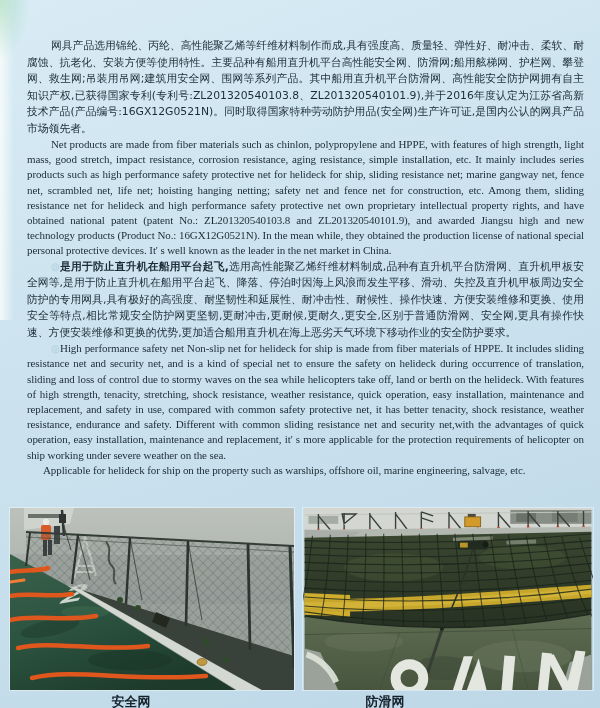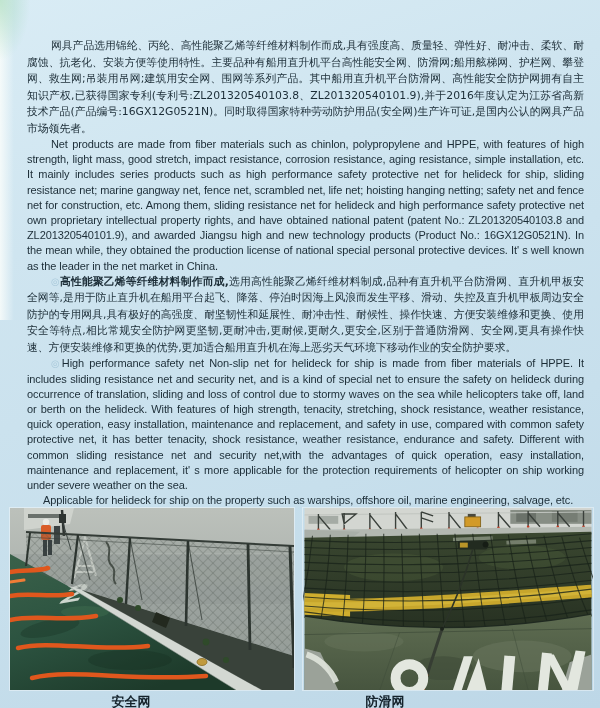--- a/index.html
+++ b/index.html
@@ -9,21 +9,21 @@
     font-family:"Liberation Sans","DejaVu Sans",sans-serif;
   }
   .edge-strip{position:absolute;left:0;top:0;width:14px;height:320px;
     background:linear-gradient(to right,rgba(250,253,251,.85),rgba(250,253,251,0));}
   .corner-green{position:absolute;left:0;top:0;width:30px;height:60px;
     background:radial-gradient(ellipse at 0 0,rgba(150,212,172,.55),rgba(150,212,172,0) 72%);}
   .content{position:absolute;left:27px;right:16px;top:6px;height:498px;overflow:hidden;
     color:#1b2c36;text-align:justify;margin-top:32px;}
   p.cn{margin:0;text-indent:24px;font-size:10.8px;line-height:16.5px;
     font-family:"DejaVu Sans","Liberation Sans",sans-serif;}
-  p.en{margin:0;text-indent:24px;font-size:11px;line-height:15.2px;letter-spacing:-0.1px;}
+  p.en{margin:0;text-indent:24px;font-size:11px;line-height:15.2px;letter-spacing:-0.1px;font-family:Liberation Serif, serif;}
   p.single{text-indent:16px;text-align:left;}
   .bullet{color:#a9c9da;font-size:10px;}
   .bold-lead{font-weight:bold;}
   .photos{position:absolute;top:508px;left:10px;display:flex;gap:9px;}
   figure{margin:0;}
   figure svg{display:block;box-shadow:0 0 0 1px rgba(255,255,255,.4);}
   figcaption{margin-top:3px;text-align:center;font-size:13px;font-weight:bold;color:#14222b;
     font-family:"DejaVu Sans","Liberation Sans",sans-serif;}
   .cap-left{transform:translateX(-21px);}
   .cap-right{transform:translateX(-63px);}
@@ -31,21 +31,21 @@
 </head>
 <body>
 
 <div class="page">
   <div class="edge-strip"></div>
   <div class="corner-green"></div>
 
   <div class="content">
     <p class="cn">网具产品选用锦纶、丙纶、高性能聚乙烯等纤维材料制作而成,具有强度高、质量轻、弹性好、耐冲击、柔软、耐腐蚀、抗老化、安装方便等使用特性。主要品种有船用直升机平台高性能安全网、防滑网;船用舷梯网、护栏网、攀登网、救生网;吊装用吊网;建筑用安全网、围网等系列产品。其中船用直升机平台防滑网、高性能安全防护网拥有自主知识产权,已获得国家专利(专利号:ZL201320540103.8、ZL201320540101.9),并于2016年度认定为江苏省高新技术产品(产品编号:16GX12G0521N)。同时取得国家特种劳动防护用品(安全网)生产许可证,是国内公认的网具产品市场领先者。</p>
     <p class="en">Net products are made from fiber materials such as chinlon, polypropylene and HPPE, with features of high strength, light mass, good stretch, impact resistance, corrosion resistance, aging resistance, simple installation, etc. It mainly includes series products such as high performance safety protective net for helideck for ship, sliding resistance net; marine gangway net, fence net, scrambled net, life net; hoisting hanging netting; safety net and fence net for construction, etc. Among them, sliding resistance net for helideck and high performance safety protective net own proprietary intellectual property rights, and have obtained national patent (patent No.: ZL201320540103.8 and ZL201320540101.9), and awarded Jiangsu high and new technology products (Product No.: 16GX12G0521N). In the mean while, they obtained the production license of national special personal protective devices. It' s well known as the leader in the net market in China.</p>
-    <p class="cn"><span class="bullet">◎</span><span class="bold-lead">高性能聚乙烯等纤维材料制作而成,</span><span>选用高性能聚乙烯纤维材料制成,品种有直升机平台防滑网、直升机甲板安全网等,是用于防止直升机在船用平台起飞、降落、停泊时因海上风浪而发生平移、滑动、失控及直升机甲板周边安全防护的专用网具,具有极好的高强度、耐坚韧性和延展性、耐冲击性、耐候性、操作快速、方便安装维修和更换、使用安全等特点,相比常规安全防护网更坚韧,更耐冲击,更耐候,更耐久,更安全,区别于普通防滑网、安全网,更具有操作快速、方便安装维修和更换的优势,更加适合船用直升机在海上恶劣天气环境下移动作业的安全防护要求。</span></p>
+    <p class="cn"><span class="bullet">◎</span><span class="bold-lead">是用于防止直升机在船用平台起飞,</span><span>选用高性能聚乙烯纤维材料制成,品种有直升机平台防滑网、直升机甲板安全网等,是用于防止直升机在船用平台起飞、降落、停泊时因海上风浪而发生平移、滑动、失控及直升机甲板周边安全防护的专用网具,具有极好的高强度、耐坚韧性和延展性、耐冲击性、耐候性、操作快速、方便安装维修和更换、使用安全等特点,相比常规安全防护网更坚韧,更耐冲击,更耐候,更耐久,更安全,区别于普通防滑网、安全网,更具有操作快速、方便安装维修和更换的优势,更加适合船用直升机在海上恶劣天气环境下移动作业的安全防护要求。</span></p>
     <p class="en"><span class="bullet">◎</span><span>High performance safety net Non-slip net for helideck for ship is made from fiber materials of HPPE. It includes sliding resistance net and security net, and is a kind of special net to ensure the safety on helideck during occurrence of translation, sliding and loss of control due to stormy waves on the sea while helicopters take off, land or berth on the helideck. With features of high strength, tenacity, stretching, shock resistance, weather resistance, quick operation, easy installation, maintenance and replacement, and safety in use, compared with common safety protective net, it has better tenacity, shock resistance, weather resistance, endurance and safety. Different with common sliding resistance net and security net,with the advantages of quick operation, easy installation, maintenance and replacement, it' s more applicable for the protection requirements of helicopter on ship working under severe weather on the sea.</span></p>
     <p class="en single">Applicable for helideck for ship on the property such as warships, offshore oil, marine engineering, salvage, etc.</p>
   </div>
 
   <div class="photos">
 
     <figure>
       <svg width="284" height="182" viewBox="0 0 284 182">
         <defs>
           <linearGradient id="skyL" x1="0" y1="0" x2="0" y2="1">

